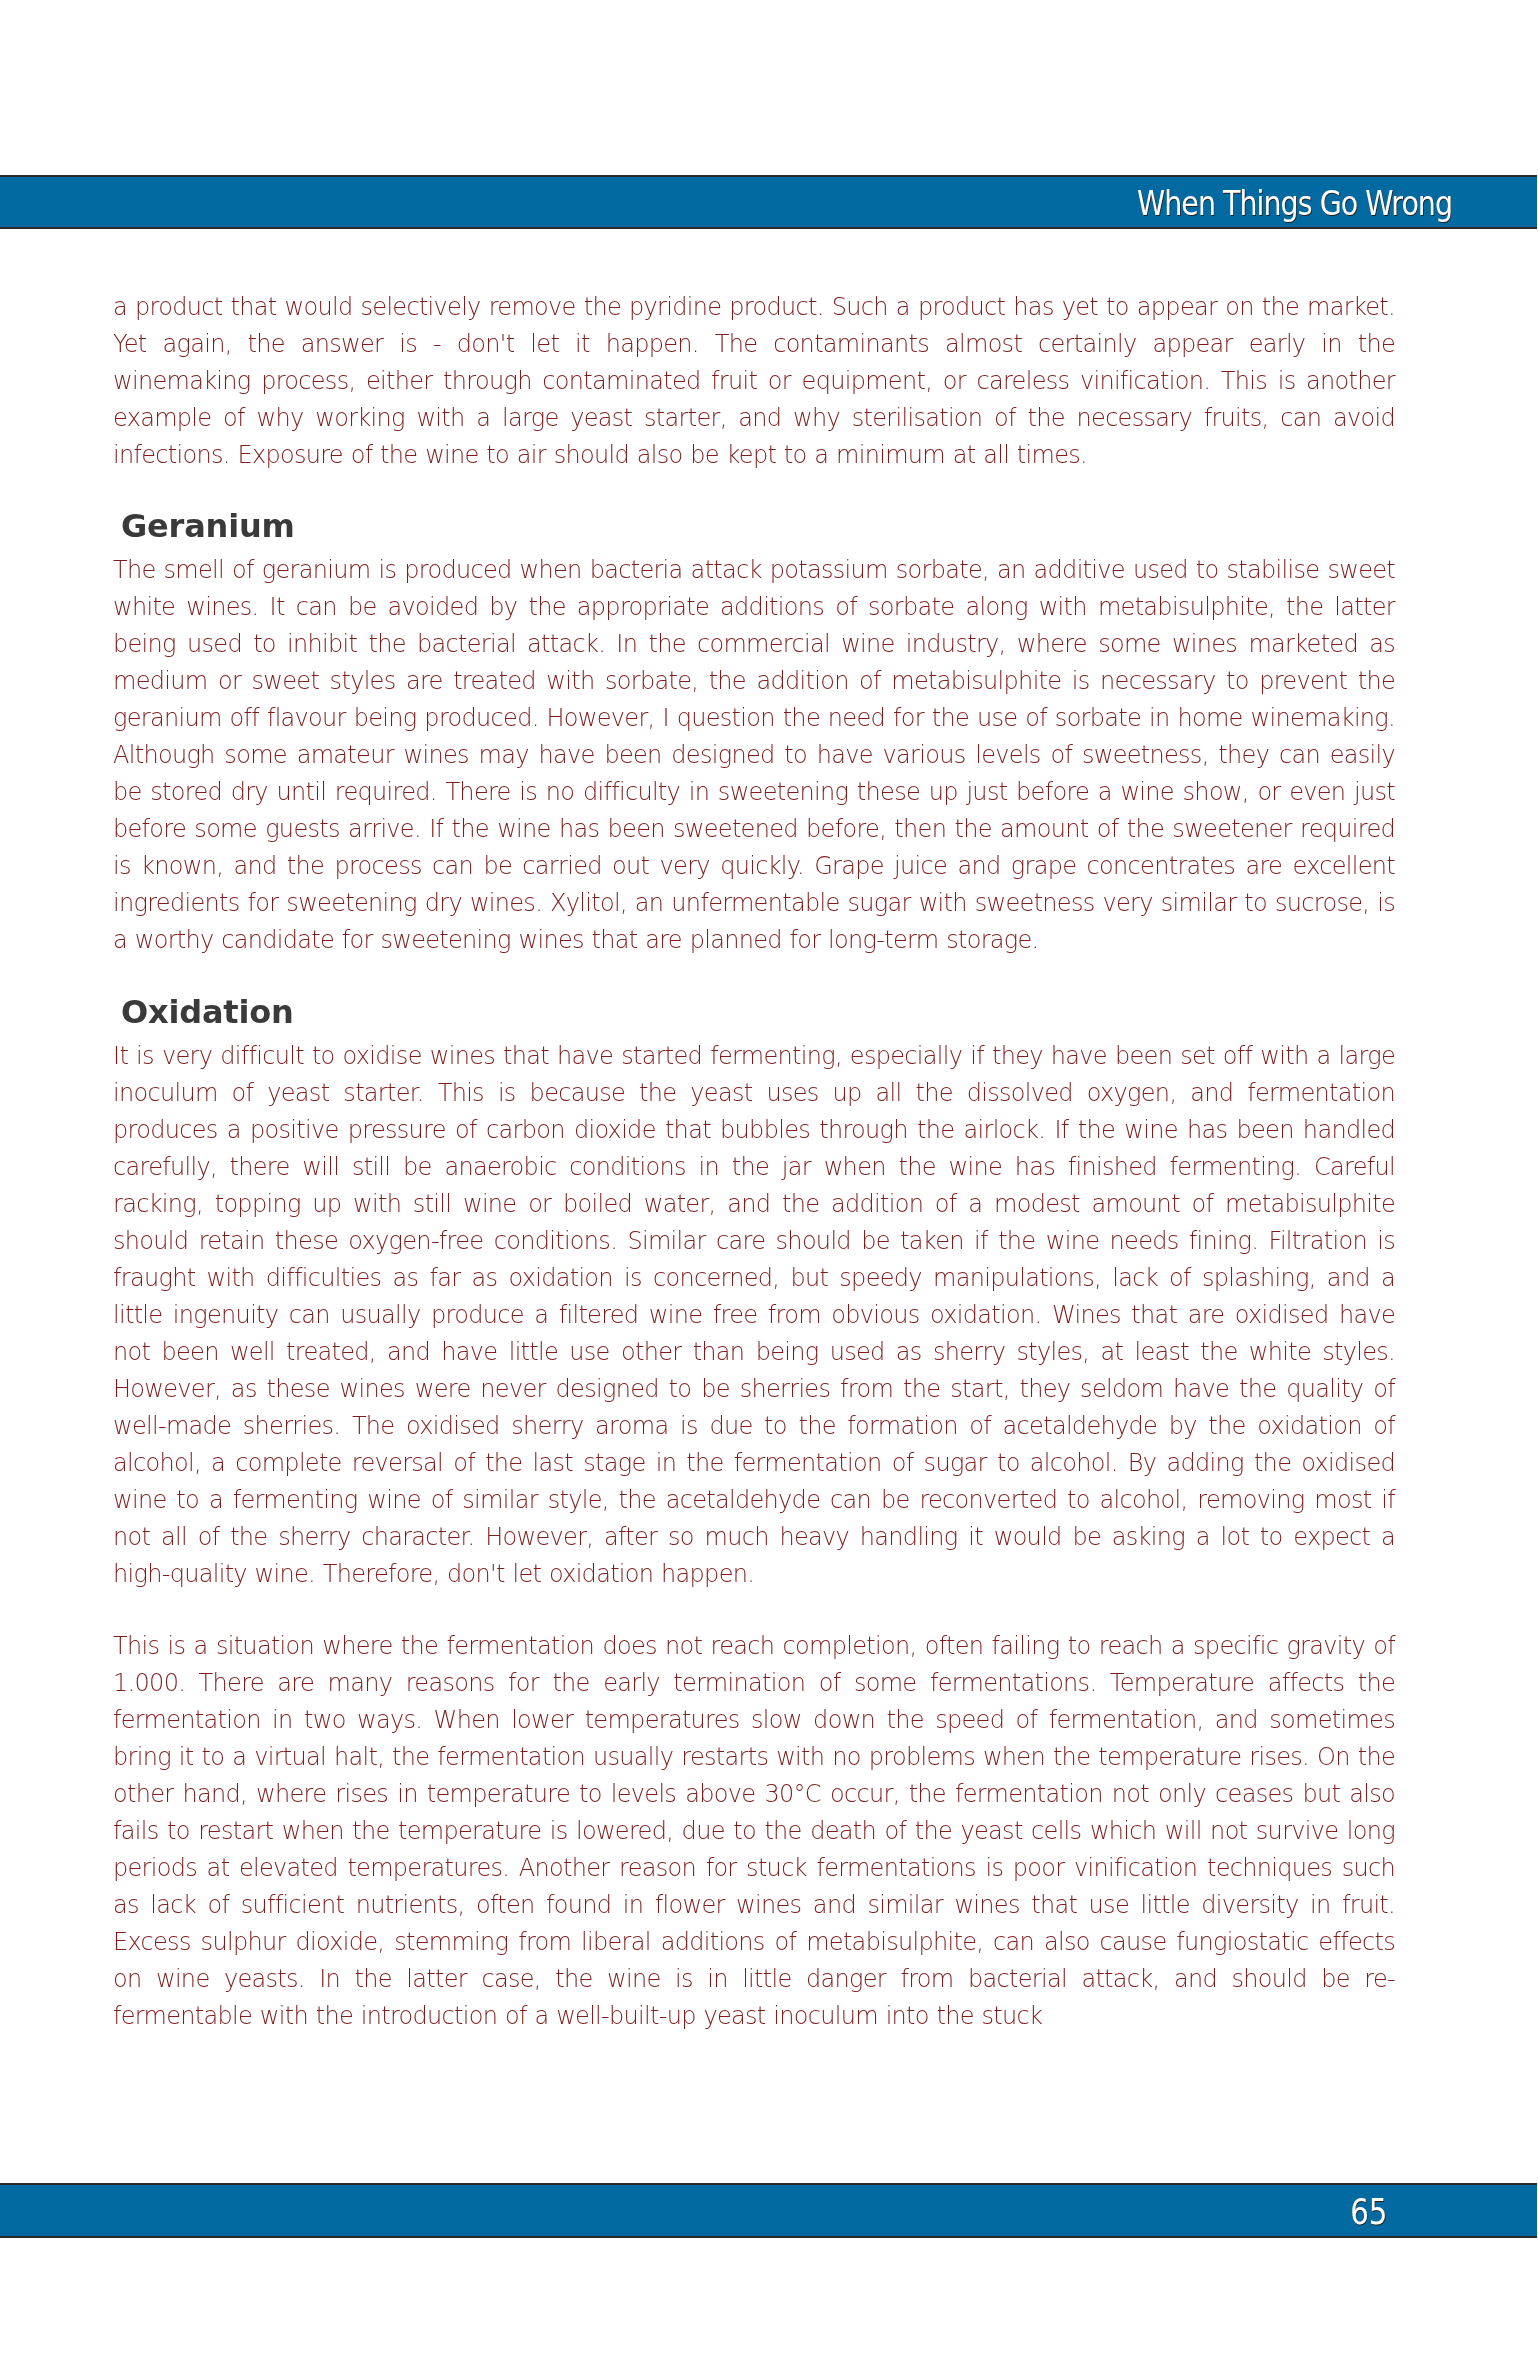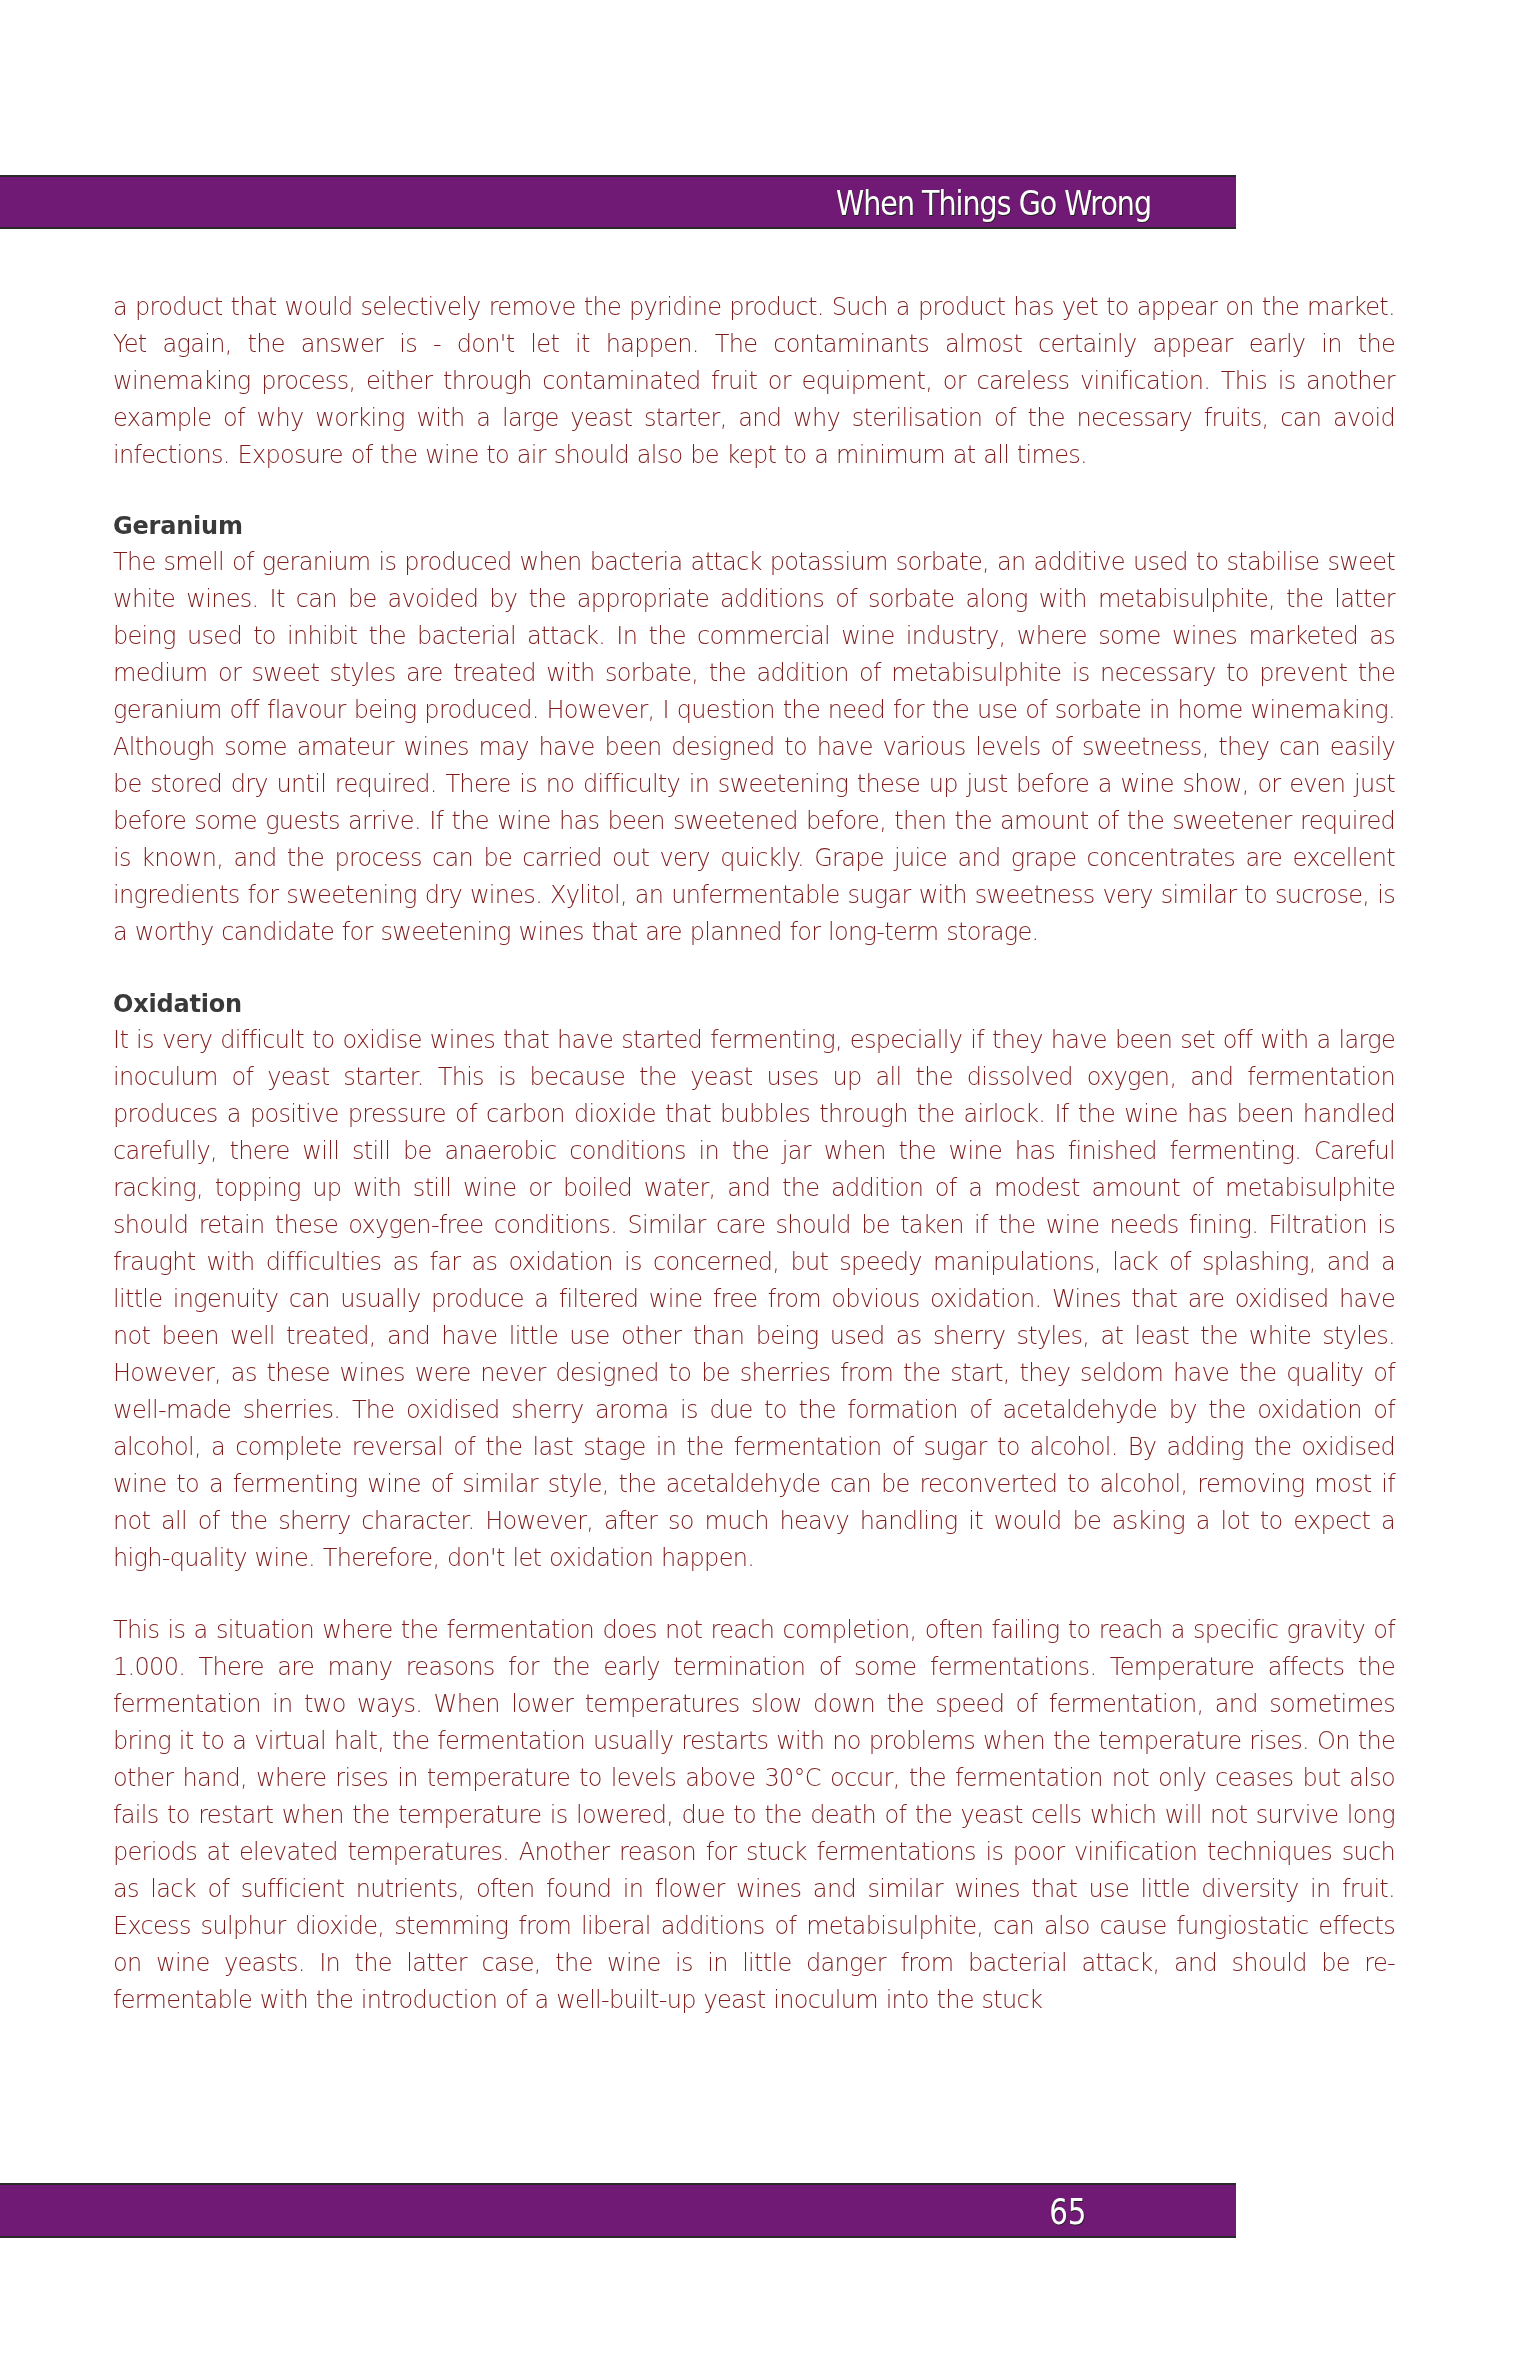--- a/index.html
+++ b/index.html
@@ -11,22 +11,22 @@
       width: 1539px;
       height: 2377px;
       position: relative;
       overflow: hidden;
       font-family: "DejaVu Sans", sans-serif;
       color: #1a1a1a;
     }
     .band {
       position: absolute;
       left: 0;
-      width: 1236px;
-      background: #701a75;
+      width: 1537px;
+      background: #0369a1;
       border-top: 2.4px solid #2a2a2a;
       border-bottom: 2.4px solid #2a2a2a;
       box-sizing: border-box;
     }
     .band-top {
       top: 175px;
       height: 54px;
     }
     .band-bottom {
       top: 2183px;
@@ -75,24 +75,24 @@
       letter-spacing: -0.7px;
       word-spacing: 0.8px;
     }
     .para-first {
       margin-bottom: 0;
     }
     .section {
       margin-top: 36px;
     }
     .heading {
-      margin: 0;
+      margin: 8px;
       font-family: "DejaVu Sans", sans-serif;
       font-weight: bold;
-      font-size: 24px;
+      font-size: 32px;
       line-height: 35px;
       color: #3a3a3a;
       letter-spacing: -0.2px;
     }
     .section-geranium { margin-top: 35px; }
     .section-oxidation { margin-top: 36px; }
     .section-stuck { margin-top: 35px; }
   </style>
 </head>
 <body>

